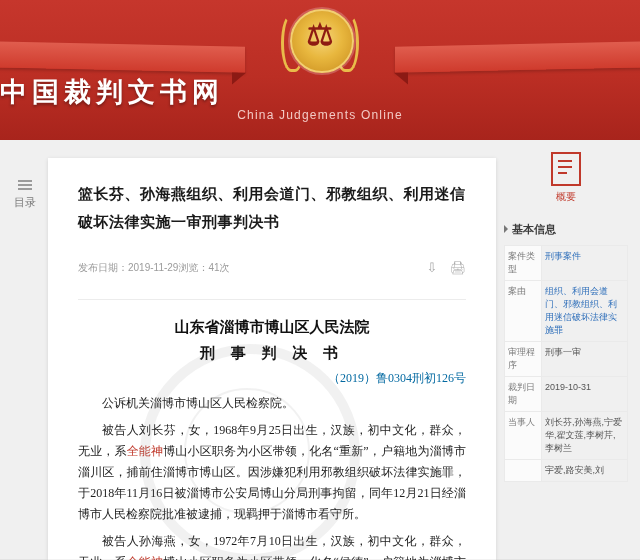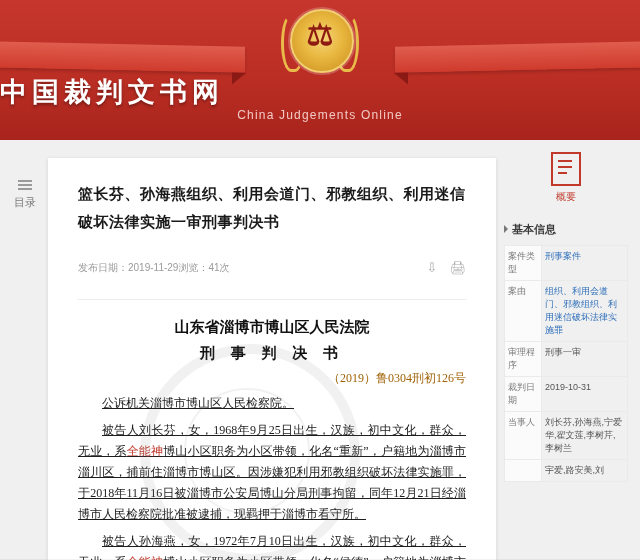--- a/index.html
+++ b/index.html
@@ -170,31 +170,30 @@
     font-weight: bold;
     color: #111;
     letter-spacing: 6px;
     line-height: 26px;
   }
   .case-no {
     margin-top: 4px;
     text-align: right;
     font-family: "Liberation Serif", serif;
     font-size: 12px;
-    color: #a16207;
+    color: #0369a1;
   }
   .para {
     font-family: "Liberation Serif", serif;
     font-size: 12px;
     line-height: 21px;
     color: #1d1d1d;
     text-align: justify;
     text-indent: 24px;
     margin-top: 6px;
-    text-decoration: underline;
   }
   .para .hl { color: #c0392b; }
   .watermark {
     position: absolute;
     left: 92px;
     top: 186px;
     width: 200px;
     height: 200px;
     border-radius: 50%;
     border: 10px solid rgba(120,120,120,.10);

